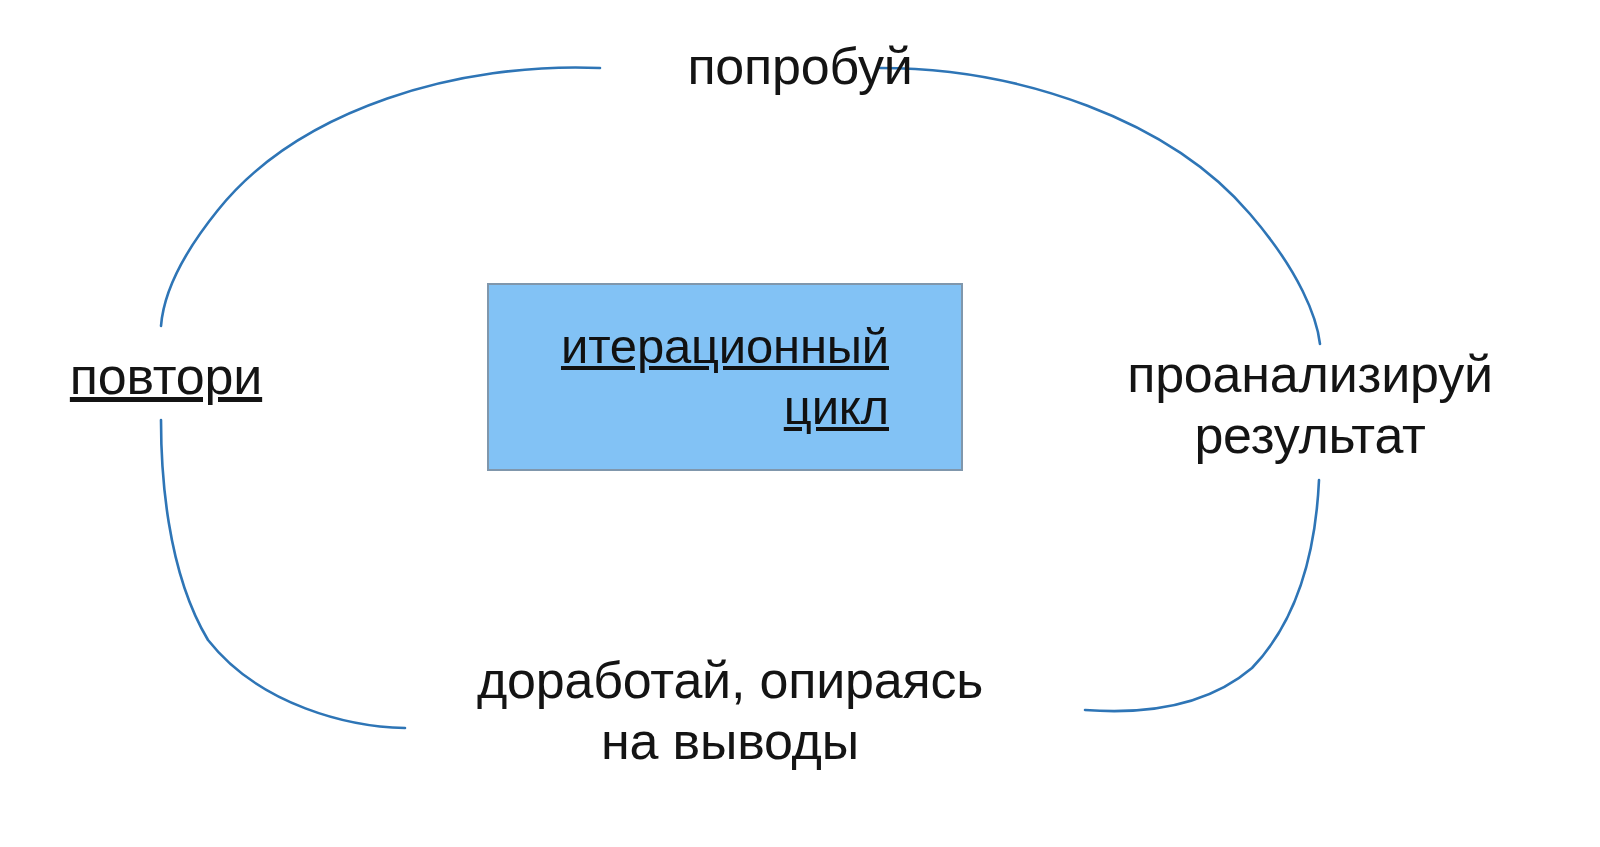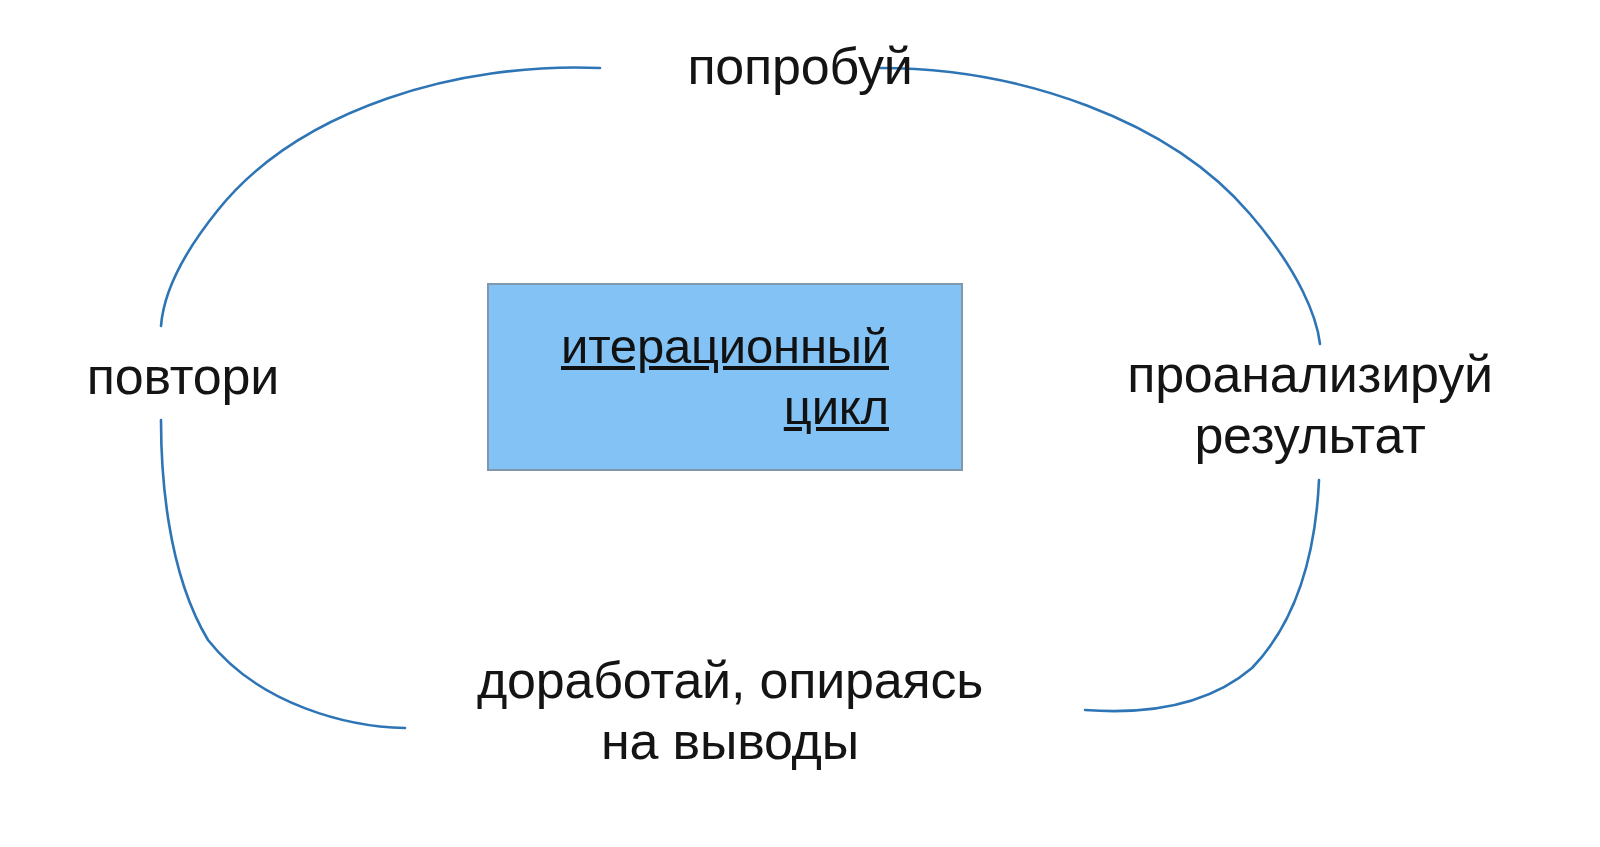--- a/index.html
+++ b/index.html
@@ -75,23 +75,24 @@
     left: 1040px;
     top: 344px;
     width: 540px;
   }
   #label-bottom {
     left: 330px;
     top: 650px;
     width: 800px;
   }
   #label-left {
-    left: 23px;
+    left: 6px;
     top: 346px;
     width: 320px;
+    text-decoration: underline;
   }
 </style>
 </head>
 <body>
 
 <div id="canvas">
 
   <svg id="cycle-arc-svg" viewBox="0 0 1600 847">
 
     <path class="arc-path" d="M 600 68 C 460 62 300 108 218 210 C 176 262 163 300 161 326"></path>

